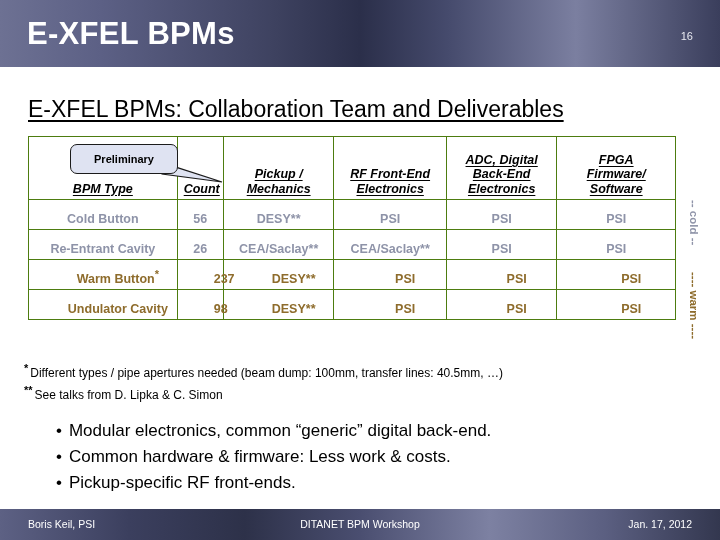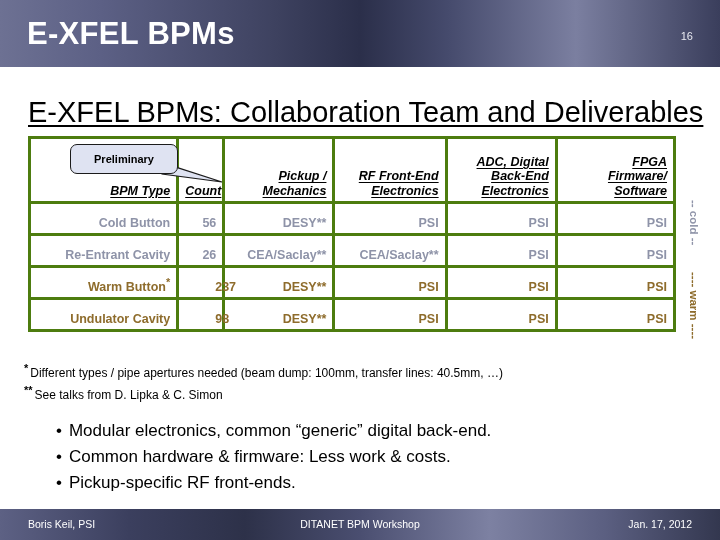--- a/index.html
+++ b/index.html
@@ -47,45 +47,45 @@
     font-size: 11px;
     color: #e9eaf1;
   }
 
   
   .slide-title {
     position: absolute;
     left: 28px;
     top: 96px;
     width: 664px;
-    font-size: 29px;
+    font-size: 23px;
     color: #000000;
     text-decoration: underline;
     text-underline-offset: 3px;
     white-space: nowrap;
   }
 
   
   .tbl-wrap {
     position: absolute;
     left: 28px;
     top: 136px;
     width: 648px;
   }
   table.main {
     border-collapse: collapse;
     width: 648px;
     table-layout: fixed;
   }
   table.main td, table.main th {
-    border: 3px solid #4d7c0f;
+    border: 1px solid #4d7c0f;
     padding: 3px 6px;
     vertical-align: bottom;
     font-size: 12.5px;
-    text-align: right;
+    text-align: center;
   }
   thead td {
     height: 56px;
     vertical-align: bottom;
     font-weight: bold;
     font-style: italic;
     color: #000;
     font-size: 12.5px;
     line-height: 1.15;
   }

